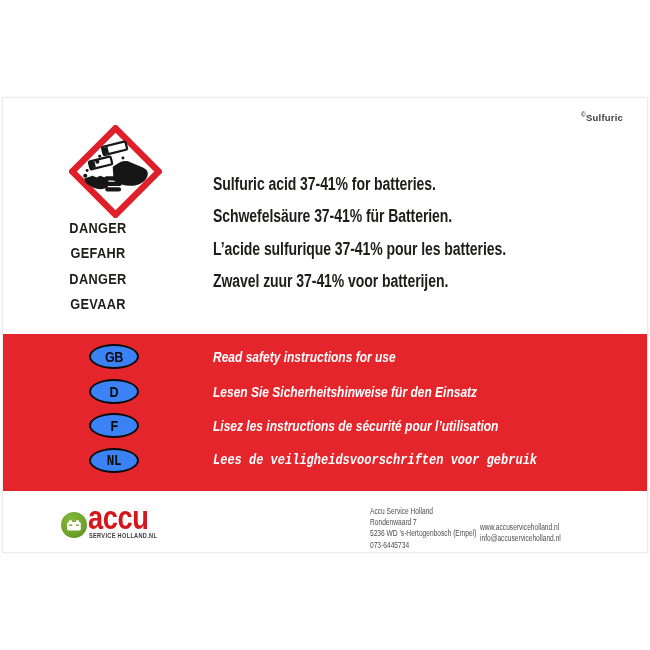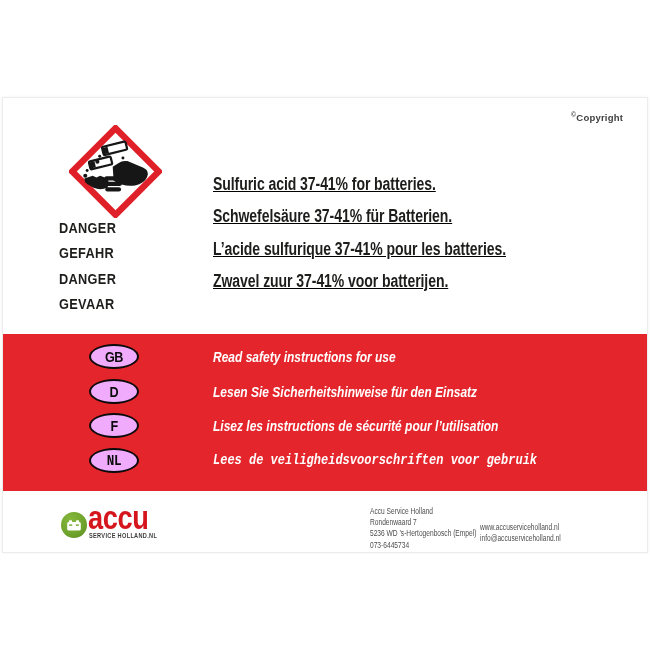--- a/index.html
+++ b/index.html
@@ -19,38 +19,38 @@
     background:#ffffff;border:1px solid #ececec;
     box-shadow:0 0 3px rgba(0,0,0,0.06);}
 
   .copyright{position:absolute;right:24px;top:13px;font-size:9.5px;font-weight:bold;
     color:#3f3f3f;letter-spacing:0.2px;}
   .copyright .sup{font-size:7px;vertical-align:4px;}
 
   
   .pictogram{position:absolute;left:66px;top:27px;width:93px;height:93px;}
 
-  .signal-words{position:absolute;left:46px;top:122px;width:132px;}
+  .signal-words{position:absolute;left:29px;top:122px;width:132px;text-align:center;}
   .signal-word{height:25.4px;font-size:15px;font-weight:bold;color:var(--ink);
     letter-spacing:0.4px;transform:scaleX(0.85);transform-origin:50% 0;line-height:1.1;}
 
   
-  .statements{position:absolute;left:210px;top:77px;text-decoration:underline;}
+  .statements{position:absolute;left:210px;top:77px;}
   .stmt{height:32.4px;font-size:18px;font-weight:bold;color:var(--ink);line-height:1;
     white-space:nowrap;transform:scaleX(0.78);transform-origin:0 0;letter-spacing:-0.1px;}
 
   
   .band{position:absolute;left:0;right:0;top:236px;height:157px;
     background:var(--band-red);}
   .band-row{position:absolute;left:0;width:100%;height:26px;}
   .band-row:nth-of-type(1){top:10px;}
   .band-row:nth-of-type(2){top:45px;}
   .band-row:nth-of-type(3){top:79px;}
   .band-row:nth-of-type(4){top:114px;font-family:Liberation Mono, monospace;}
-  .oval{position:absolute;left:86px;top:0;width:50px;height:25px;background:#f0abfc;
+  .oval{position:absolute;left:86px;top:0;width:50px;height:25px;background:#3b82f6;
     border:2.5px solid #0b0b0b;border-radius:50%;display:flex;align-items:center;
     justify-content:center;}
   .oval span{font-size:14px;font-weight:bold;color:#0b0b0b;transform:scaleX(0.9);
     letter-spacing:-0.5px;}
   .band-text{position:absolute;left:210px;top:0;line-height:25px;color:#ffffff;
     font-weight:bold;font-style:italic;font-size:15px;white-space:nowrap;
     transform:scaleX(0.8);transform-origin:0 50%;}
 
   
   .logo-circle{position:absolute;left:58px;top:414px;width:26px;height:26px;}
@@ -65,21 +65,21 @@
   .address{left:367px;top:408px;}
   .contact{left:477px;top:424px;}
 </style>
 </head>
 <body>
 
 <div class="stage">
   <div class="label-sheet">
 
     <div class="copyright">
-      <span class="sup">©</span><span>Copyright</span>
+      <span class="sup">©</span><span>Sulfuric</span>
     </div>
 
     <svg class="pictogram" viewBox="0 0 100 100">
       <polygon points="50,3.5 96.5,50 50,96.5 3.5,50" fill="#ffffff" stroke="#e02028" stroke-width="7"></polygon>
       <g fill="#161616">
         <g transform="rotate(-14 49 25)">
           <rect x="36" y="20.5" width="26" height="9" rx="1.5" fill="#ffffff" stroke="#161616" stroke-width="2.4"></rect>
           <path d="M36.5,21.5 h5.5 v7 h-5.5 z"></path>
         </g>
         <g transform="rotate(-14 34 41)">

